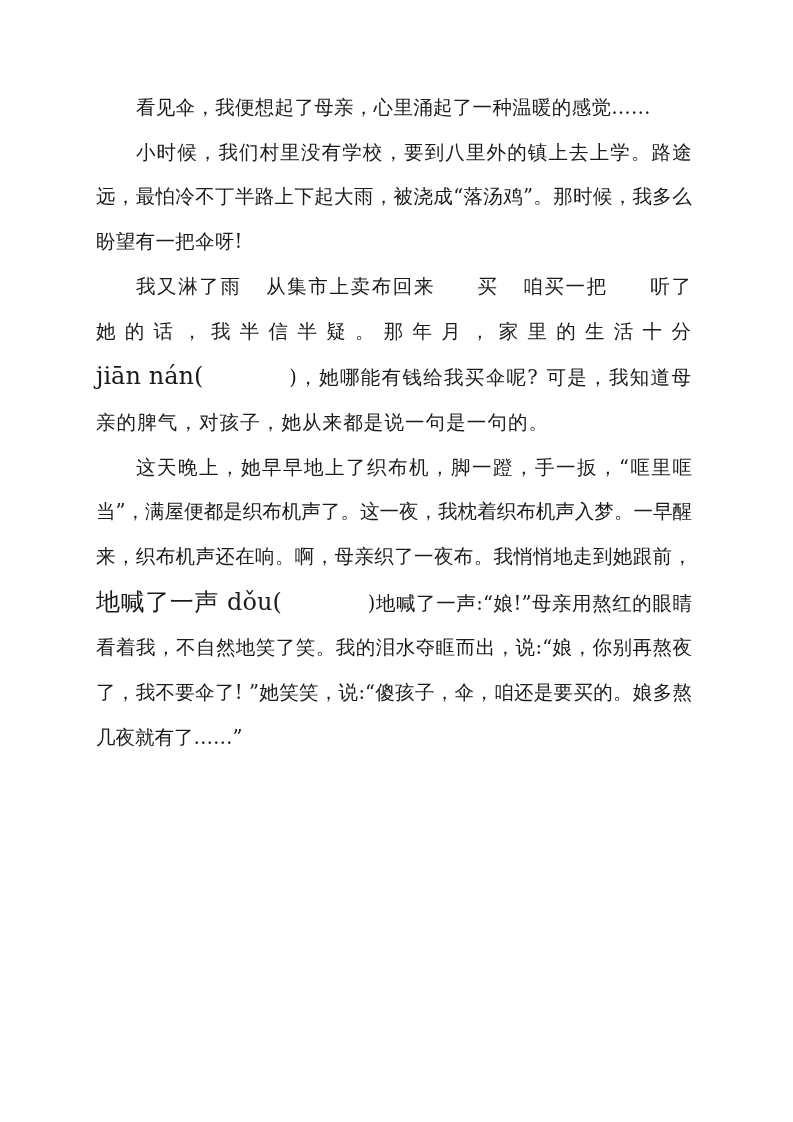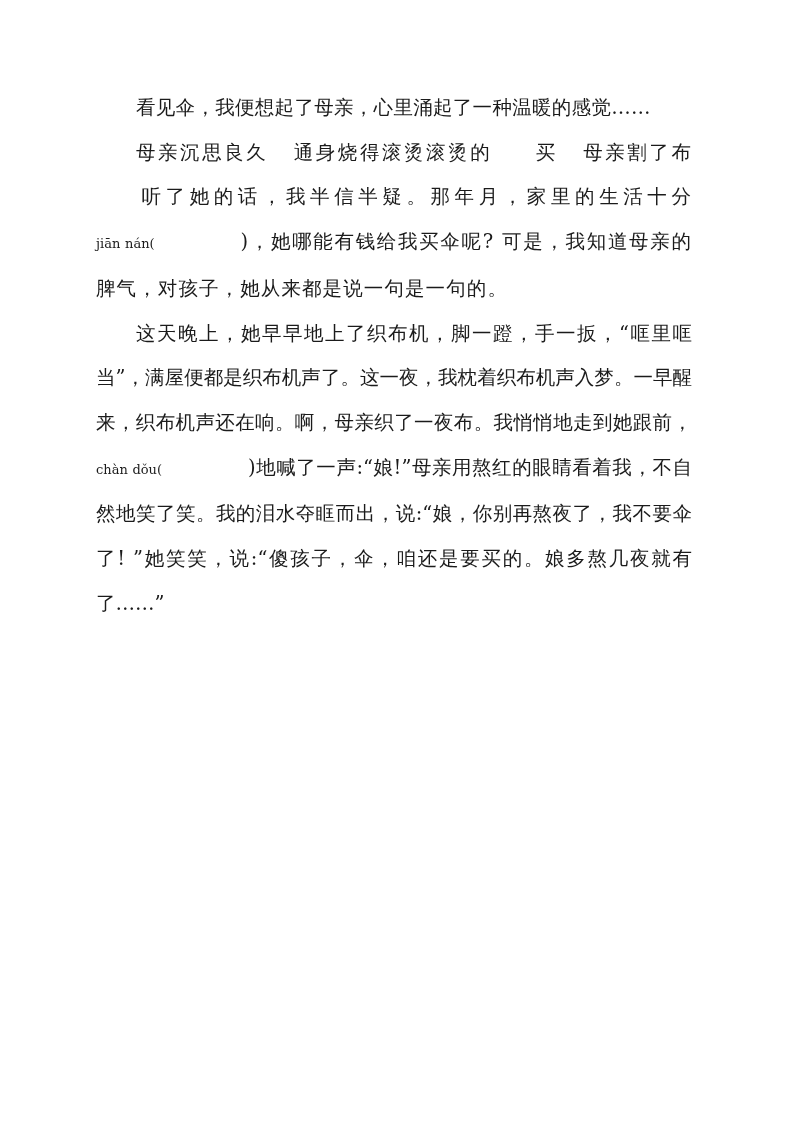--- a/index.html
+++ b/index.html
@@ -36,21 +36,21 @@
   }
   
   .para.loose {
     letter-spacing: 1.1px;
   }
   .para.tight {
     letter-spacing: 0px;
   }
   .pinyin {
     font-family: "DejaVu Serif", "Liberation Serif", serif;
-    font-size: 13px;
+    font-size: 24px;
     letter-spacing: 0px;
   }
   
   .blank {
     display: inline-block;
     width: 86px;
   }
   
   .punct-blank {
     display: inline-block;
@@ -62,26 +62,27 @@
   .nowrap { white-space: nowrap; }
 </style>
 </head>
 <body>
 
 <div class="page">
   <div class="doc-body">
 
     <p class="para indent">看见伞，我便想起了母亲，心里涌起了一种温暖的感觉……</p>
 
+    <p class="para indent">小时候，我们村里没有学校，要到八里外的镇上去上学。路途远，最怕冷不丁半路上下起大雨，被浇成“落汤鸡”。那时候，我多么盼望有一把伞呀!</p>
 
 
     <p class="para indent loose">
-      <span>母亲沉思良久</span><span class="punct-blank"></span><span>通身烧得滚烫滚烫的</span><span class="punct-blank wide"></span><span>买</span><span class="punct-blank"></span><span>母亲割了布</span><span class="punct-blank wide"></span><span>听了她的话，我半信半疑。那年月，家里的生活十分</span><span class="pinyin nowrap">jiān nán(</span><span class="blank"></span><span>)，她哪能有钱给我买伞呢? 可是，我知道母亲的脾气，对孩子，她从来都是说一句是一句的。</span>
+      <span>我又淋了雨</span><span class="punct-blank"></span><span>从集市上卖布回来</span><span class="punct-blank wide"></span><span>买</span><span class="punct-blank"></span><span>咱买一把</span><span class="punct-blank wide"></span><span>听了她的话，我半信半疑。那年月，家里的生活十分</span><span class="pinyin nowrap">jiān nán(</span><span class="blank"></span><span>)，她哪能有钱给我买伞呢? 可是，我知道母亲的脾气，对孩子，她从来都是说一句是一句的。</span>
     </p>
 
     <p class="para indent tight">
-      <span>这天晚上，她早早地上了织布机，脚一蹬，手一扳，“哐里哐当”，满屋便都是织布机声了。这一夜，我枕着织布机声入梦。一早醒来，织布机声还在响。啊，母亲织了一夜布。我悄悄地走到她跟前，</span><span class="pinyin nowrap">chàn dǒu(</span><span class="blank"></span><span>)地喊了一声:“娘!”母亲用熬红的眼睛看着我，不自然地笑了笑。我的泪水夺眶而出，说:“娘，你别再熬夜了，我不要伞了! ”她笑笑，说:“傻孩子，伞，咱还是要买的。娘多熬几夜就有了……”</span>
+      <span>这天晚上，她早早地上了织布机，脚一蹬，手一扳，“哐里哐当”，满屋便都是织布机声了。这一夜，我枕着织布机声入梦。一早醒来，织布机声还在响。啊，母亲织了一夜布。我悄悄地走到她跟前，</span><span class="pinyin nowrap">地喊了一声 dǒu(</span><span class="blank"></span><span>)地喊了一声:“娘!”母亲用熬红的眼睛看着我，不自然地笑了笑。我的泪水夺眶而出，说:“娘，你别再熬夜了，我不要伞了! ”她笑笑，说:“傻孩子，伞，咱还是要买的。娘多熬几夜就有了……”</span>
     </p>
 
 
 
   </div>
 </div>
 
 </body></html>

